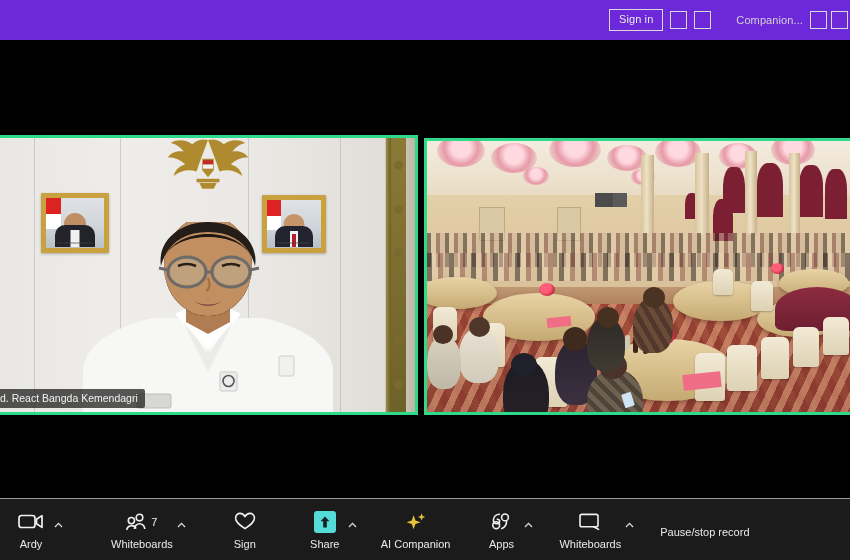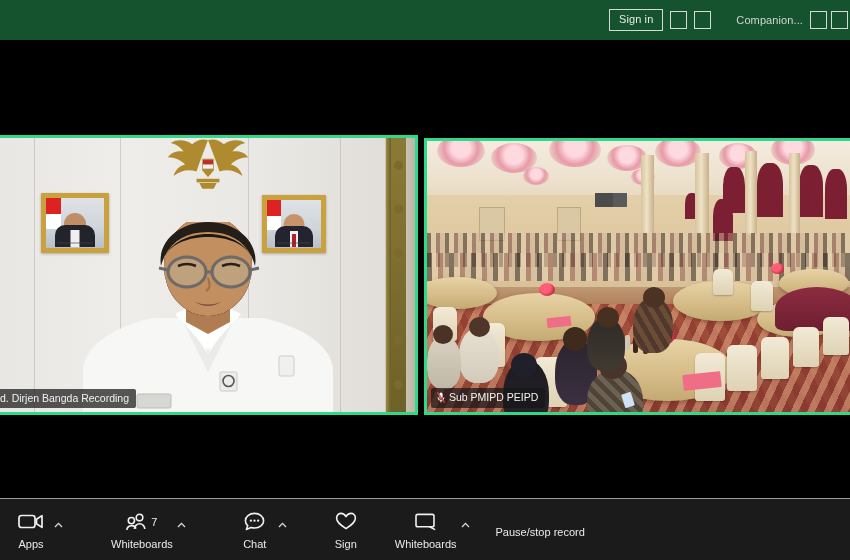--- a/index.html
+++ b/index.html
@@ -5,21 +5,21 @@
 <style>
   * { margin:0; padding:0; box-sizing:border-box; }
   html,body { width:850px; height:560px; overflow:hidden; background:#000; }
   body { font-family:"Liberation Sans", sans-serif; -webkit-font-smoothing:antialiased; }
 
   #app { position:relative; width:850px; height:560px; background:#000; }
 
   
   .topbar{
     position:absolute; left:0; top:0; width:850px; height:40px;
-    background:#14532d; display:flex; align-items:center;
+    background:#6d28d9; display:flex; align-items:center;
     justify-content:flex-end; padding-right:2px; gap:7px;
   }
   .signin-btn{
     border:1px solid #d8d8d8; color:#e8e8e8; background:transparent;
     font-size:11px; line-height:1; padding:4px 9px 5px; letter-spacing:.1px;
     font-family:"Liberation Sans", sans-serif;
   }
   .win-box{
     width:17px; height:18px; border:1px solid #d8d8d8; background:transparent;
   }
@@ -263,21 +263,21 @@
             <path d="M112 80 q13 8 26 0 q-13 5 -26 0 z" fill="#8a4a42"></path>
 
             <rect x="137" y="150" width="17" height="19" rx="1.5" fill="#ececea" stroke="#c9c9c5"></rect>
             <circle cx="145.5" cy="159" r="5.5" fill="none" stroke="#55585d" stroke-width="1.6"></circle>
             <rect x="196" y="134" width="15" height="20" rx="2" fill="#f0f0ee" stroke="#cdcdc9"></rect>
             <rect x="54" y="172" width="34" height="14" rx="1.5" fill="#d7d7d3" stroke="#bdbdb8"></rect>
           </svg>
         </div>
       </div>
       <div class="name-tag">
-        <span>d. Dirjen Bangda Recording</span>
+        <span>d. React Bangda Kemendagri</span>
       </div>
     </div>
 
     <div class="tile" id="tile-right">
       <div class="tile-inner">
         <div class="ballroom">
           <div class="br-ceiling"></div>
 
           <div class="chandelier" style="left:10px;  top:-6px;  width:48px; height:32px;"></div>
           <div class="chandelier" style="left:64px;  top:2px;   width:46px; height:30px;"></div>
@@ -369,45 +369,34 @@
           <div class="crowd-dot" style="left:32px;  top:186px; width:40px; height:56px;
                background:linear-gradient(180deg,#e8e2d4 0%,#d2cbbb 100%);"></div>
           <div class="crowd-dot" style="left:42px;  top:176px; width:21px; height:20px; border-radius:50%; background:#4e362a;"></div>
           <div class="crowd-dot" style="left:0px;   top:194px; width:34px; height:54px;
                background:linear-gradient(180deg,#d9d2c2 0%,#c0b8a6 100%);"></div>
           <div class="crowd-dot" style="left:6px;   top:184px; width:20px; height:19px; border-radius:50%; background:#4a3326;"></div>
 
           <div style="position:absolute; left:196px; top:252px; width:10px; height:14px; background:#cfe3f2; border-radius:1px; transform:rotate(-18deg);"></div>
         </div>
       </div>
-      <div class="name-tag">
-        <span class="mic-muted">
-          <svg width="8" height="11" viewBox="0 0 8 11">
-            <rect x="2.4" y="0.6" width="3.2" height="6" rx="1.6" fill="#ffffff"></rect>
-            <path d="M1 5.4 a3 3 0 0 0 6 0" fill="none" stroke="#ffffff" stroke-width="1"></path>
-            <path d="M4 8.4 v2" stroke="#ffffff" stroke-width="1"></path>
-            <path d="M0.4 0.4 L7.6 10.6" stroke="#e8443c" stroke-width="1.3"></path>
-          </svg>
-        </span>
-        <span>Sub PMIPD PEIPD</span>
-      </div>
     </div>
   </div>
 
   <div class="toolbar">
 
     <div class="tb-group">
       <div class="tb-item">
         <div class="tb-icon">
           <svg width="26" height="17" viewBox="0 0 26 17">
             <rect x="1" y="2.5" width="16" height="12" rx="2.6" fill="none" stroke="#f0f0f0" stroke-width="1.7"></rect>
             <path d="M18.5 6.2 L24 2.6 v11.8 l-5.5 -3.6 z" fill="none" stroke="#f0f0f0" stroke-width="1.7" stroke-linejoin="round"></path>
           </svg>
         </div>
-        <div class="tb-label">Apps</div>
+        <div class="tb-label">Ardy</div>
       </div>
       <div class="caret">
         <svg width="9" height="6" viewBox="0 0 9 6">
             <path d="M1 5 L4.5 1.4 L8 5" fill="none" stroke="#dcdcdc" stroke-width="1.3"></path>
           </svg>
       </div>
     </div>
 
     <div class="tb-group" style="margin-left:44px;">
       <div class="tb-item">
@@ -422,57 +411,84 @@
         </div>
         <div class="tb-label">Whiteboards</div>
       </div>
       <div class="caret">
         <svg width="9" height="6" viewBox="0 0 9 6">
             <path d="M1 5 L4.5 1.4 L8 5" fill="none" stroke="#dcdcdc" stroke-width="1.3"></path>
           </svg>
       </div>
     </div>
 
-    <div class="tb-group" style="margin-left:46px;">
-      <div class="tb-item">
-        <div class="tb-icon">
-          <svg width="21" height="19" viewBox="0 0 21 19">
-            <path d="M10.5 1.4 C15.7 1.4 19.6 4.6 19.6 8.7 C19.6 12.8 15.7 16 10.5 16
-                     C9.2 16 8 15.8 6.9 15.5 L2.4 17.4 L3.7 13.6
-                     C2.3 12.3 1.4 10.6 1.4 8.7 C1.4 4.6 5.3 1.4 10.5 1.4 Z" fill="none" stroke="#f0f0f0" stroke-width="1.6" stroke-linejoin="round"></path>
-            <circle cx="6.9" cy="8.7" r="1.15" fill="#f0f0f0"></circle>
-            <circle cx="10.5" cy="8.7" r="1.15" fill="#f0f0f0"></circle>
-            <circle cx="14.1" cy="8.7" r="1.15" fill="#f0f0f0"></circle>
-          </svg>
-        </div>
-        <div class="tb-label">Chat</div>
-      </div>
-      <div class="caret">
-        <svg width="9" height="6" viewBox="0 0 9 6">
-            <path d="M1 5 L4.5 1.4 L8 5" fill="none" stroke="#dcdcdc" stroke-width="1.3"></path>
-          </svg>
-      </div>
-    </div>
 
     <div class="tb-group" style="margin-left:36px;">
       <div class="tb-item">
         <div class="tb-icon">
           <svg width="22" height="19" viewBox="0 0 22 19">
             <path d="M11 16.6 C11 16.6 1.6 11 1.6 6 C1.6 3.2 3.8 1.4 6.1 1.4
                      C8.1 1.4 10 2.8 11 4.6 C12 2.8 13.9 1.4 15.9 1.4
                      C18.2 1.4 20.4 3.2 20.4 6 C20.4 11 11 16.6 11 16.6 Z" fill="none" stroke="#f0f0f0" stroke-width="1.6" stroke-linejoin="round"></path>
           </svg>
         </div>
         <div class="tb-label">Sign</div>
       </div>
     </div>
 
-
-
-
+    <div class="tb-group" style="margin-left:34px;">
+      <div class="tb-item">
+        <div class="tb-icon">
+          <div class="share-box">
+            <svg width="12" height="14" viewBox="0 0 12 14">
+              <path d="M6 1.4 L10.4 6.2 H7.8 V12.4 H4.2 V6.2 H1.6 Z" fill="#17201f"></path>
+            </svg>
+          </div>
+        </div>
+        <div class="tb-label">Share</div>
+      </div>
+      <div class="caret">
+        <svg width="9" height="6" viewBox="0 0 9 6">
+            <path d="M1 5 L4.5 1.4 L8 5" fill="none" stroke="#dcdcdc" stroke-width="1.3"></path>
+          </svg>
+      </div>
+    </div>
+
+
+    <div class="tb-group" style="margin-left:20px;">
+      <div class="tb-item">
+        <div class="tb-icon">
+          <svg width="22" height="20" viewBox="0 0 22 20">
+            <path d="M8.6 3.2 L10.4 8.4 L15.6 10.2 L10.4 12 L8.6 17.2 L6.8 12 L1.6 10.2 L6.8 8.4 Z" fill="#e8c537"></path>
+            <path d="M16.6 1.2 L17.6 3.9 L20.3 4.9 L17.6 5.9 L16.6 8.6 L15.6 5.9 L12.9 4.9 L15.6 3.9 Z" fill="#e8c537"></path>
+          </svg>
+        </div>
+        <div class="tb-label">AI Companion</div>
+      </div>
+    </div>
+
+    <div class="tb-group" style="margin-left:24px;">
+      <div class="tb-item">
+        <div class="tb-icon">
+          <svg width="22" height="19" viewBox="0 0 22 19">
+            <path d="M9.4 2.2 C6.4 2.2 3.4 4.4 3.4 8 C3.4 10.2 5 11.8 7 11.8 C8.6 11.8 9.6 10.8 9.6 9.5
+                     C9.6 8.2 8.6 7.3 7.3 7.3" fill="none" stroke="#f0f0f0" stroke-width="1.6" stroke-linecap="round"></path>
+            <circle cx="6.2" cy="13.2" r="3.4" fill="none" stroke="#f0f0f0" stroke-width="1.6"></circle>
+            <circle cx="15" cy="5.4" r="3.4" fill="none" stroke="#f0f0f0" stroke-width="1.6"></circle>
+            <path d="M16.6 9 C16.6 12.6 14.6 15.4 11.8 16.6" fill="none" stroke="#f0f0f0" stroke-width="1.6" stroke-linecap="round"></path>
+          </svg>
+        </div>
+        <div class="tb-label">Apps</div>
+      </div>
+      <div class="caret">
+        <svg width="9" height="6" viewBox="0 0 9 6">
+            <path d="M1 5 L4.5 1.4 L8 5" fill="none" stroke="#dcdcdc" stroke-width="1.3"></path>
+          </svg>
+      </div>
+    </div>
 
     <div class="tb-group" style="margin-left:22px;">
       <div class="tb-item">
         <div class="tb-icon">
           <svg width="24" height="19" viewBox="0 0 24 19">
             <rect x="2" y="2.4" width="18" height="12.4" rx="1.8" fill="none" stroke="#f0f0f0" stroke-width="1.6"></rect>
             <path d="M15.6 14.8 L20.6 17.4" fill="none" stroke="#f0f0f0" stroke-width="1.6" stroke-linecap="round"></path>
           </svg>
         </div>
         <div class="tb-label">Whiteboards</div>

